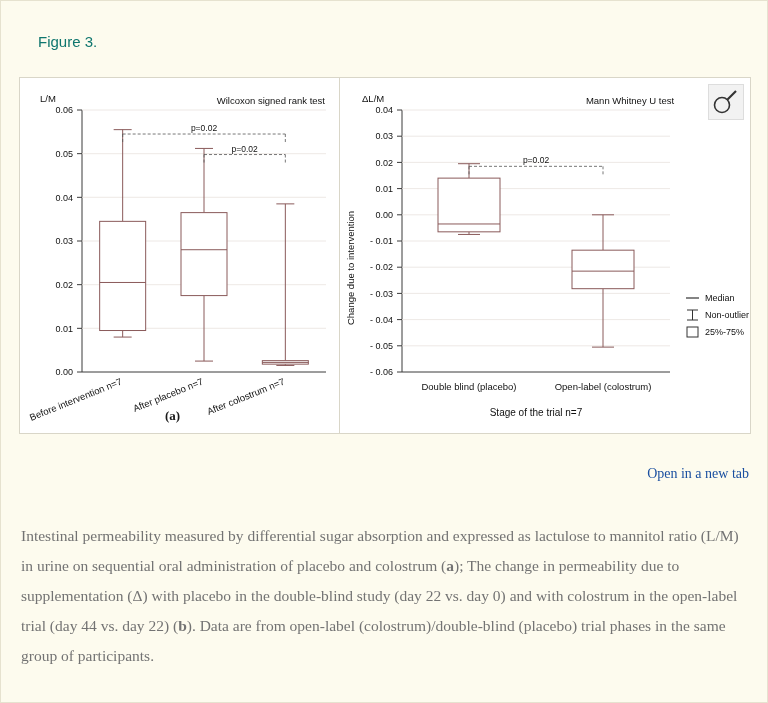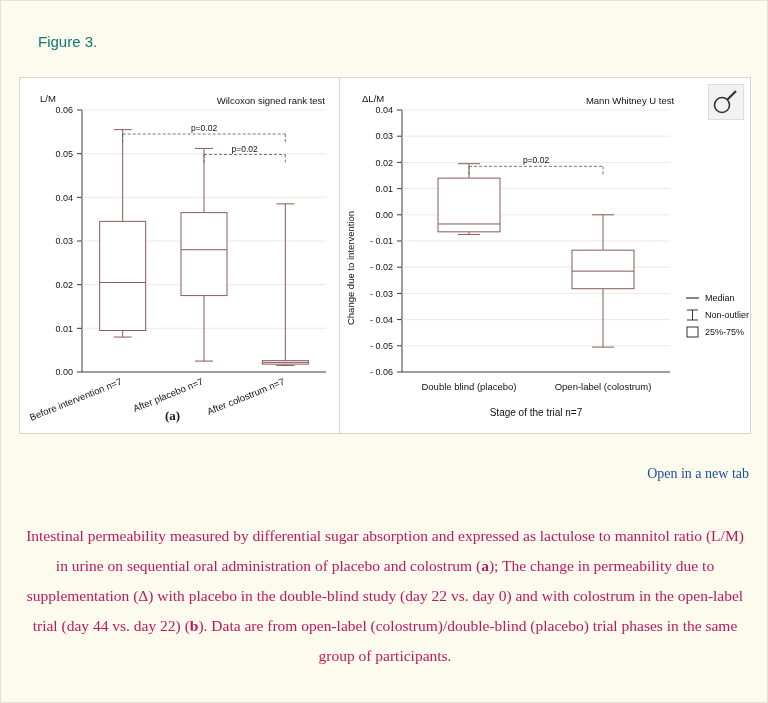--- a/index.html
+++ b/index.html
@@ -85,22 +85,22 @@
   }
 
   .caption {
     position: absolute;
     left: 20px;
     top: 520px;
     width: 728px;
     font-family: "Liberation Serif", serif;
     font-size: 15.5px;
     line-height: 30px;
-    color: #be185d;
-    text-align: center;
+    color: #737373;
+    text-align: left;
   }
   .caption b { font-weight: bold; }
 </style>
 </head>
 <body>
 
 <div id="page">
 
   <div class="fig-label">Figure 3.</div>
 

